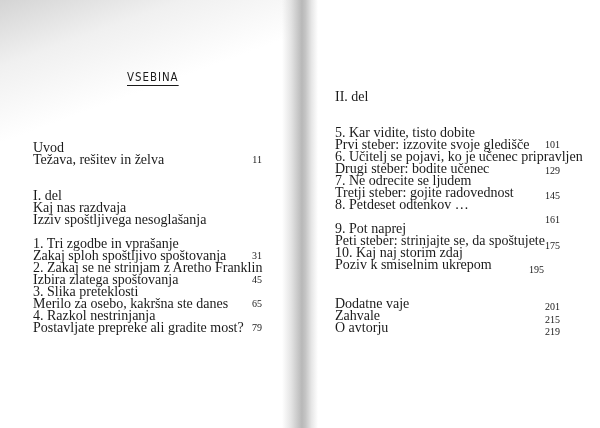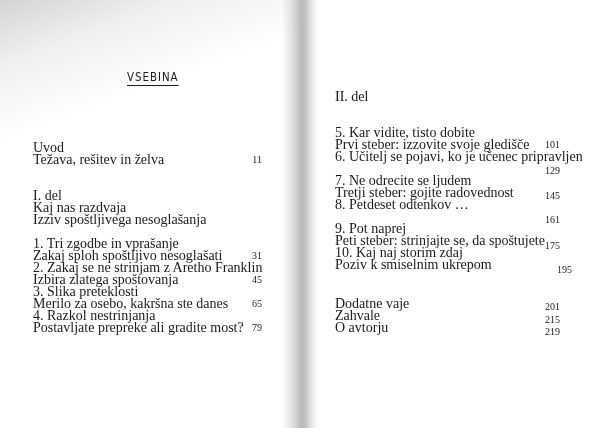--- a/index.html
+++ b/index.html
@@ -53,21 +53,21 @@
 
     <div class="line" style="left:33px;top:142px">Uvod</div>
     <div class="line" style="left:33px;top:154px">Težava, rešitev in želva</div>
     <div class="pg" style="left:232px;top:154px">11</div>
 
     <div class="line" style="left:33px;top:190px">I. del</div>
     <div class="line" style="left:33px;top:202px">Kaj nas razdvaja</div>
     <div class="line it" style="left:33px;top:214px">Izziv spoštljivega nesoglašanja</div>
 
     <div class="line" style="left:33px;top:238px">1. Tri zgodbe in vprašanje</div>
-    <div class="line it" style="left:33px;top:250px">Zakaj sploh spoštljivo nesoglašati</div>
+    <div class="line it" style="left:33px;top:250px">Zakaj sploh spoštljivo spoštovanja</div>
     <div class="pg" style="left:232px;top:250px">31</div>
 
     <div class="line" style="left:33px;top:262px">2. Zakaj se ne strinjam z Aretho Franklin</div>
     <div class="line it" style="left:33px;top:274px">Izbira zlatega spoštovanja</div>
     <div class="pg" style="left:232px;top:274px">45</div>
 
     <div class="line" style="left:33px;top:286px">3. Slika preteklosti</div>
     <div class="line it" style="left:33px;top:298px">Merilo za osebo, kakršna ste danes</div>
     <div class="pg" style="left:232px;top:298px">65</div>
 
@@ -77,36 +77,37 @@
   </div>
 
   <div class="page-right">
     <div class="line" style="left:35px;top:91px">II. del</div>
 
     <div class="line" style="left:35px;top:127px">5. Kar vidite, tisto dobite</div>
     <div class="line it" style="left:35px;top:139px">Prvi steber: izzovite svoje gledišče</div>
     <div class="pg" style="left:230px;top:139px">101</div>
 
     <div class="line" style="left:35px;top:151px">6. Učitelj se pojavi, ko je učenec pripravljen</div>
+    <div class="line it" style="left:35px;top:163px">Drugi steber: bodite učenec</div>
     <div class="pg" style="left:230px;top:165px">129</div>
 
     <div class="line" style="left:35px;top:175px">7. Ne odrecite se ljudem</div>
     <div class="line it" style="left:35px;top:187px">Tretji steber: gojite radovednost</div>
     <div class="pg" style="left:230px;top:190px">145</div>
 
     <div class="line" style="left:35px;top:199px">8. Petdeset odtenkov …</div>
     <div class="pg it" style="left:230px;top:214px">161</div>
 
     <div class="line" style="left:35px;top:223px">9. Pot naprej</div>
     <div class="line it" style="left:35px;top:235px">Peti steber: strinjajte se, da spoštujete</div>
     <div class="pg" style="left:230px;top:240px">175</div>
 
     <div class="line" style="left:35px;top:247px">10. Kaj naj storim zdaj</div>
     <div class="line it" style="left:35px;top:259px">Poziv k smiselnim ukrepom</div>
-    <div class="pg" style="left:242px;top:264px">195</div>
+    <div class="pg" style="left:214px;top:264px">195</div>
 
     <div class="line" style="left:35px;top:298px">Dodatne vaje</div>
     <div class="pg" style="left:230px;top:301px">201</div>
     <div class="line" style="left:35px;top:310px">Zahvale</div>
     <div class="pg" style="left:230px;top:314px">215</div>
     <div class="line" style="left:35px;top:322px">O avtorju</div>
     <div class="pg" style="left:230px;top:326px">219</div>
   </div>
 
   <div class="gutter"></div>

